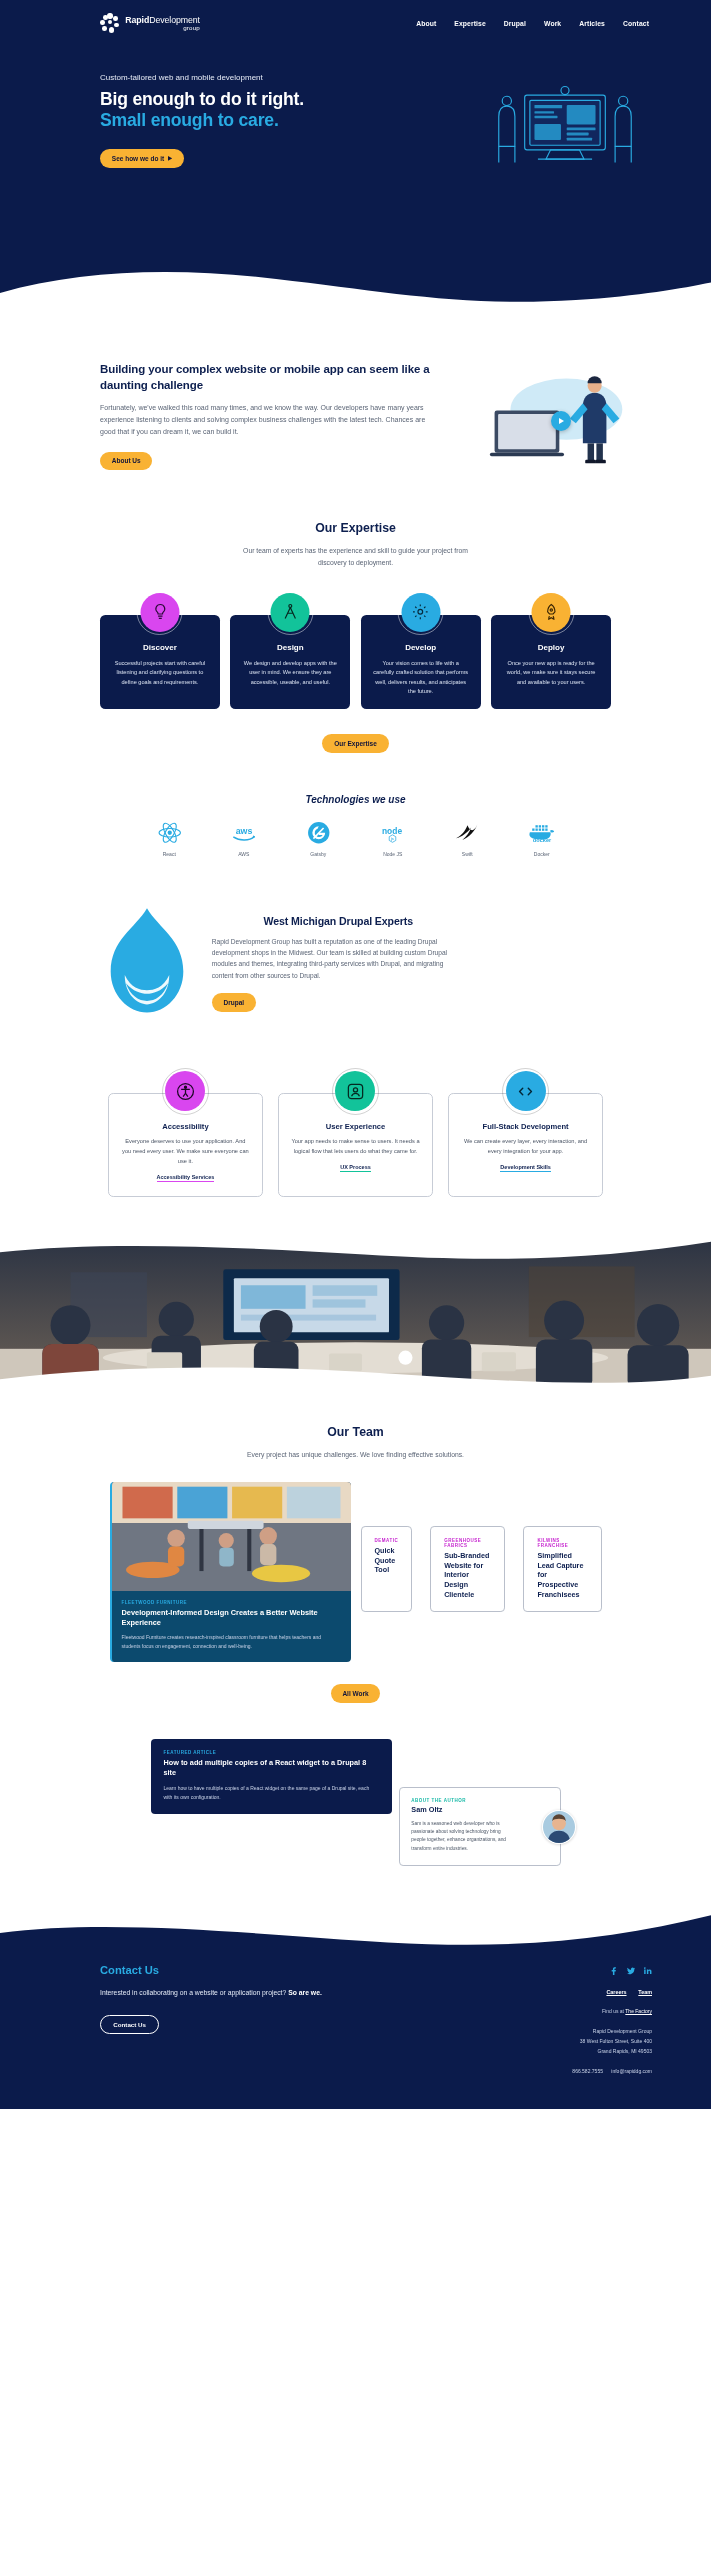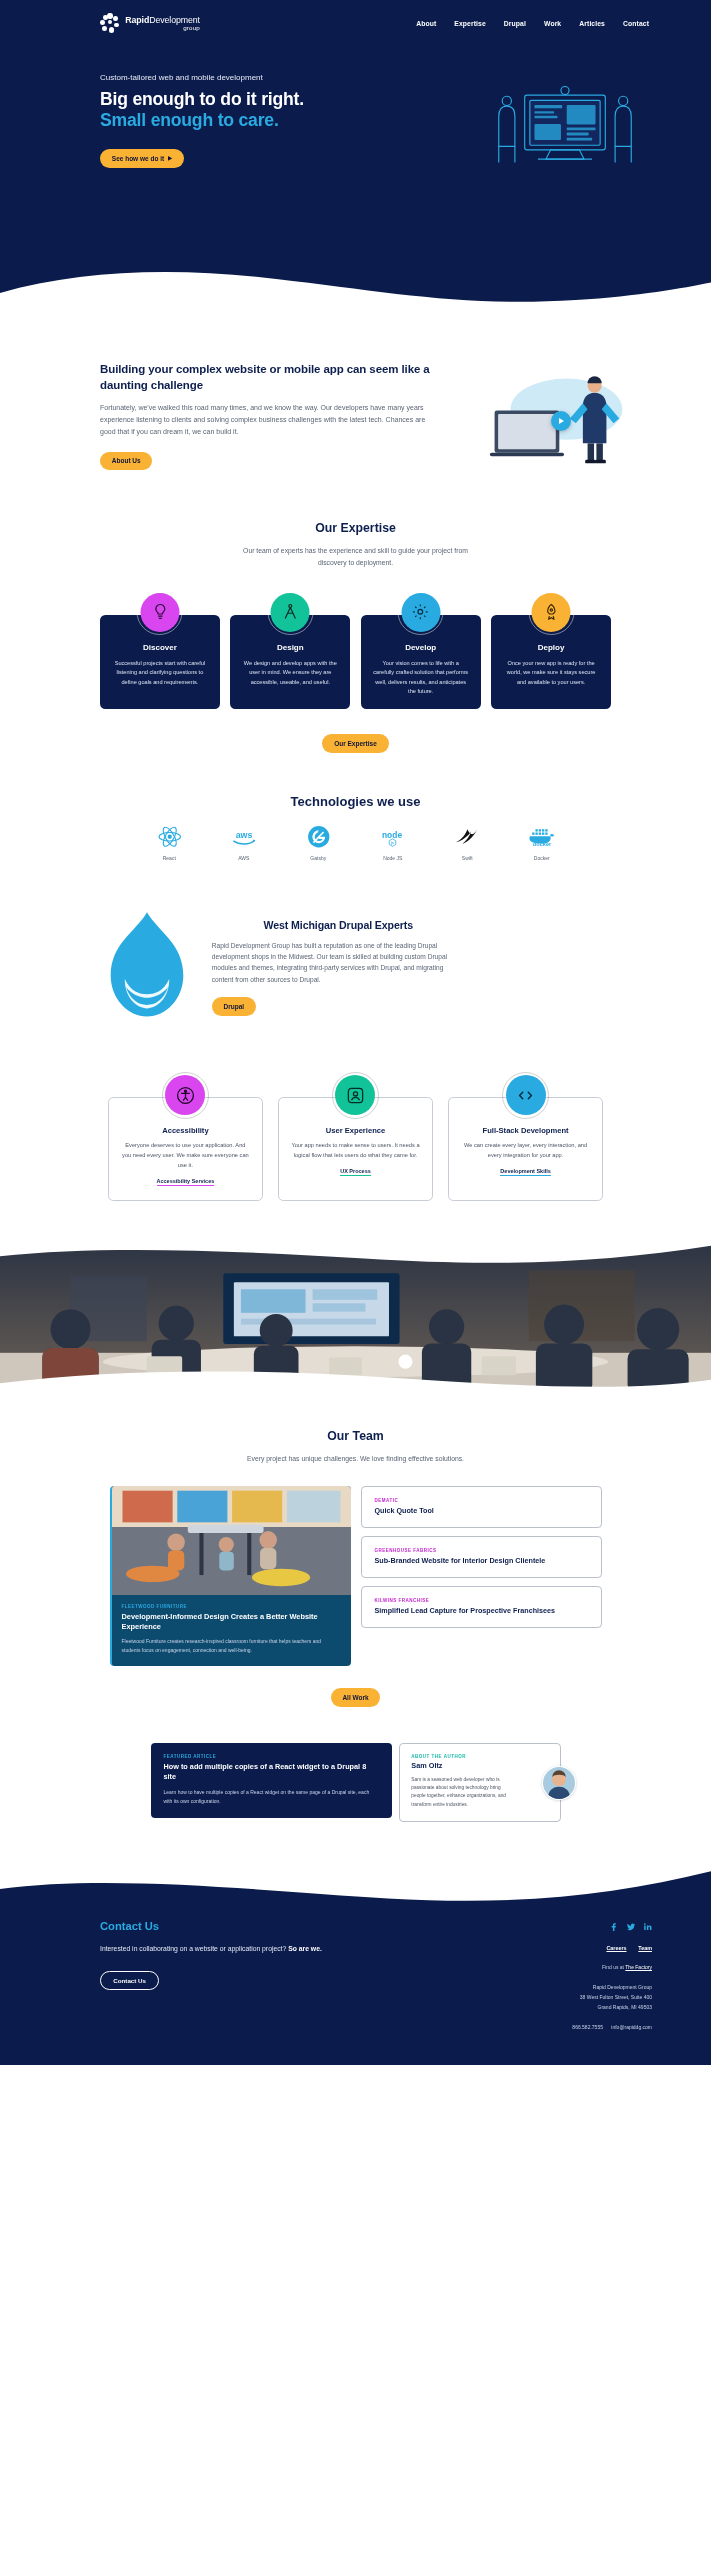--- a/index.html
+++ b/index.html
@@ -124,21 +124,21 @@
   }
   .exp-icon .ring {
     position: absolute; inset: -3.5px; border-radius: 50%; border: 0.6px solid rgba(255,255,255,.45);
   }
   .exp-card h3 { font-size: 8px; font-weight: 800; margin-bottom: 7.6px; }
   .exp-card p { font-size: 5.6px; line-height: 1.65; color: #dbe3f2; }
   .exp-cta { margin-top: 25px; }
 
   
   .tech { padding: 41px 0 0; text-align: center; }
-  .tech h4 { font-size: 13px; font-weight: 800; color: #0d1f4f; }
+  .tech h4 { font-size: 10px; font-weight: 800; color: #0d1f4f; font-style: italic; }
   .tech-row {
     display: flex; justify-content: center; align-items: flex-end; gap: 26.5px;
     margin-top: 15.3px;
   }
   .tech-item { width: 48px; text-align: center; }
   .tech-item .glyph { height: 25px; display: flex; align-items: center; justify-content: center; }
   .tech-item .name { font-size: 5px; color: #5a6475; margin-top: 5.3px; }
 
   
   .drupal {
@@ -191,42 +191,42 @@
     width: 241px; background: #0c4a6e; border-radius: 4.1px; overflow: hidden;
     text-align: left; border-left: 2.9px solid #29abe2;
   }
   .work-feature .thumb { height: 109px; position: relative; }
   .work-feature .body { padding: 8.8px 10px 11.8px; }
   .eyebrow { font-size: 4.5px; font-weight: 700; letter-spacing: 0.5px; }
   .eyebrow.blue { color: #29abe2; }
   .eyebrow.magenta { color: #c622cf; }
   .work-feature h3 { font-size: 7.4px; font-weight: 800; color: #fff; margin-top: 2.9px; line-height: 1.36; }
   .work-feature p { font-size: 5px; line-height: 1.7; color: #c9d3e8; margin-top: 5.3px; }
-  .work-list { width: 241px; display: flex; flex-direction: column; gap: 8px; }
+  .work-list { width: 241px; display: flex; flex-direction: row; gap: 18px; margin-top: 44px; }
   .work-item {
     background: #fff; border: 0.6px solid #b9bfcb; border-radius: 4.1px;
     padding: 11.2px 13px; text-align: left;
   }
   .work-item h3 { font-size: 7.2px; font-weight: 800; color: #0d1f4f; margin-top: 2.9px; line-height: 1.34; }
   .work-cta { margin-top: 22.3px; }
 
   
   .article-row {
     display: flex; justify-content: center; gap: 7px; margin-top: 36px;
     padding: 0 50px; align-items: flex-start;
   }
   .article-card {
     width: 241px; background: #0b1b4b; border-radius: 4.1px; color: #fff;
     padding: 11.2px 13px 13px; text-align: left;
   }
   .article-card h3 { font-size: 7.3px; font-weight: 800; margin-top: 2.9px; line-height: 1.38; }
   .article-card p { font-size: 5px; line-height: 1.7; color: #c9d3e8; margin-top: 5.9px; }
   .author-card {
     width: 162px; background: #fff; border: 0.6px solid #b9bfcb; border-radius: 4.1px;
-    padding: 10px 11.8px 11.8px; text-align: left; position: relative;
+    padding: 10px 11.8px 11.8px; text-align: left; position: relative; margin-top: 48px;
   }
   .eyebrow.teal { color: #13b8a6; }
   .author-card h3 { font-size: 7.3px; font-weight: 800; color: #0d1f4f; margin-top: 2.4px; }
   .author-card p { font-size: 4.8px; line-height: 1.72; color: #4b5565; margin-top: 5.3px; width: 103px; }
   .avatar {
     position: absolute; right: -16.5px; top: 22.3px; width: 34px; height: 34px;
     border-radius: 50%; border: 1.8px solid #fff; overflow: hidden;
     box-shadow: 0 0.6px 2.9px rgba(0,0,0,.2);
   }
 

